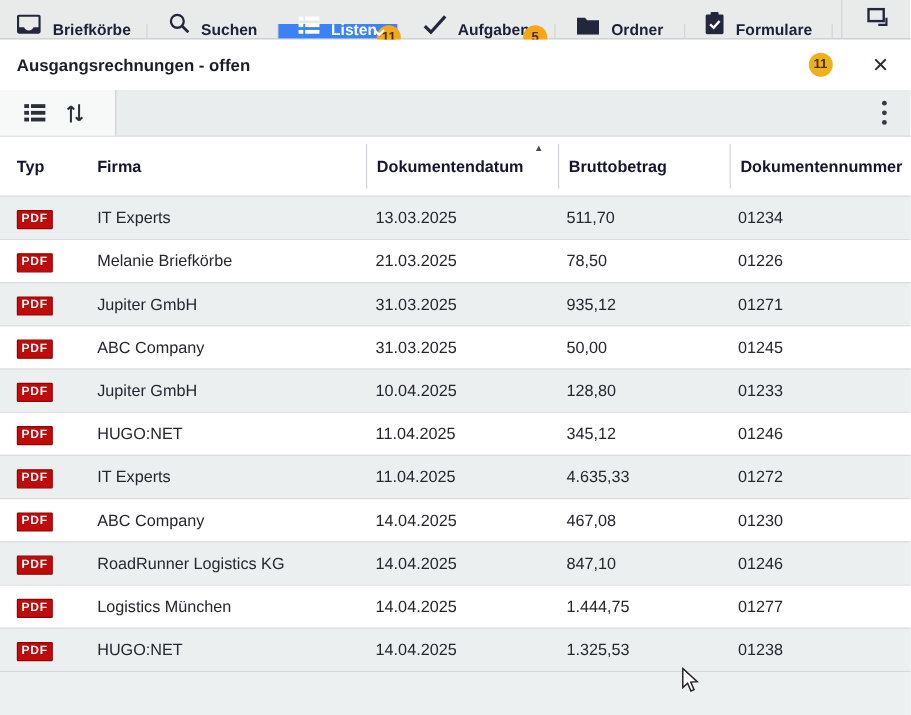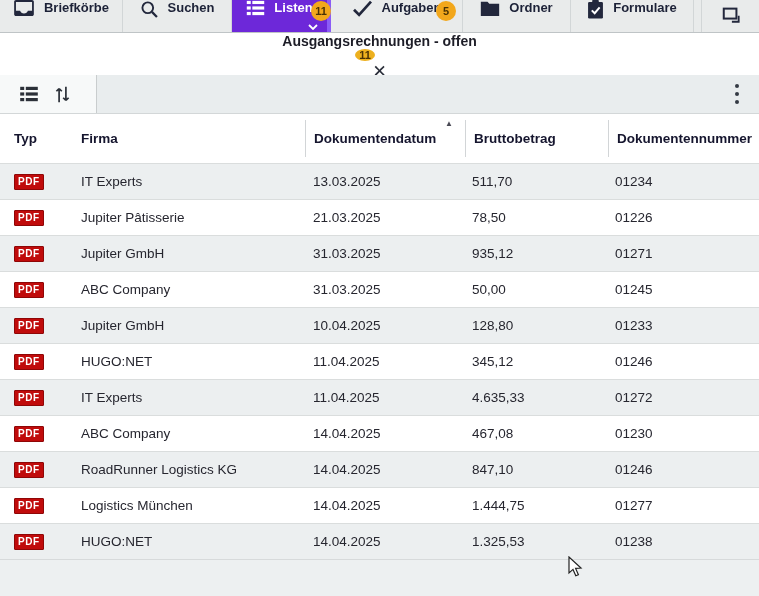--- a/index.html
+++ b/index.html
@@ -2,39 +2,39 @@
 <html><head>
 <meta charset="utf-8">
 <style>
   html,body{margin:0;padding:0;background:#fff;}
   .app{position:relative;width:759px;height:596px;background:#fff;overflow:hidden;
        font-family:"Liberation Sans",sans-serif;-webkit-font-smoothing:antialiased;}
 
   
   .topbar{position:absolute;top:0;left:0;right:0;height:32px;background:#e9ebeb;
           border-bottom:1px solid #bfc4c6;display:flex;align-items:stretch;}
-  .tb-btn{position:relative;display:flex;align-items:flex-start;justify-content:center;gap:9px;
+  .tb-btn{position:relative;display:flex;align-items:flex-end;justify-content:center;gap:9px;
           border-right:1px solid #d2d6d7;cursor:pointer;color:#1c2137;font-weight:700;font-size:13px;
-          box-sizing:border-box;}
+          box-sizing:border-box;margin-top:20px;}
   .w-brief{width:123px}.w-such{width:109px}.w-list{width:99px}
   .w-aufg{width:132px}.w-ordn{width:108px}.w-form{width:123px}
-  .tb-btn.active{background:#6d28d9;color:#fff;border-right:4px solid #8b5cf6;}
+  .tb-btn.active{background:#3b82f6;color:#fff;border-right:1px solid #8b5cf6;}
   .tb-spacer{flex:1;}
   .tb-window{width:57px;display:flex;align-items:center;justify-content:center;
              border-left:1px solid #d2d6d7;cursor:pointer;}
   .badge{position:absolute;min-width:20px;height:20px;border-radius:50%;background:#f2a71c;
          color:#4a3205;font-size:11px;font-weight:700;display:flex;align-items:center;
          justify-content:center;box-sizing:border-box;}
   .badge-listen{top:1px;right:-4px;}
   .badge-aufg{top:1px;right:6px;}
   .chev{position:absolute;bottom:2px;right:9px;line-height:0;}
 
   
   .panel-head{position:absolute;top:33px;left:0;right:0;height:42px;background:#fff;
-              display:flex;align-items:center;padding:0 14px;box-sizing:border-box;flex-direction:column;}
+              display:flex;align-items:center;padding:0 14px;box-sizing:border-box;}
   .panel-title{font-weight:700;font-size:14px;color:#1d1d27;flex:1;}
   .panel-badge{width:20px;height:20px;border-radius:50%;background:#edb01e;color:#4a3205;
                font-size:11px;font-weight:700;display:flex;align-items:center;justify-content:center;
                margin-right:29px;}
   .close-btn{font-size:17px;color:#2b2f3a;cursor:pointer;line-height:1;padding:2px 4px;margin-right:0px;}
 
   
   .list-toolbar{position:absolute;top:75px;left:0;right:0;height:39px;background:#e9edee;
                 border-bottom:1px solid #d3d7d8;display:flex;align-items:center;box-sizing:border-box;}
   .lt-left{width:97px;height:100%;background:#f7f9f9;border-right:1px solid #c9cdce;
@@ -212,21 +212,21 @@
       </div>
       <div class="cell c-firma">IT Experts</div>
       <div class="cell c-datum">13.03.2025</div>
       <div class="cell c-betrag">511,70</div>
       <div class="cell c-nummer">01234</div>
     </div>
       <div class="row">
       <div class="cell c-typ">
         <span class="pdf">PDF</span>
       </div>
-      <div class="cell c-firma">Jupiter Pâtisserie</div>
+      <div class="cell c-firma">Melanie Briefkörbe</div>
       <div class="cell c-datum">21.03.2025</div>
       <div class="cell c-betrag">78,50</div>
       <div class="cell c-nummer">01226</div>
     </div>
       <div class="row">
       <div class="cell c-typ">
         <span class="pdf">PDF</span>
       </div>
       <div class="cell c-firma">Jupiter GmbH</div>
       <div class="cell c-datum">31.03.2025</div>

